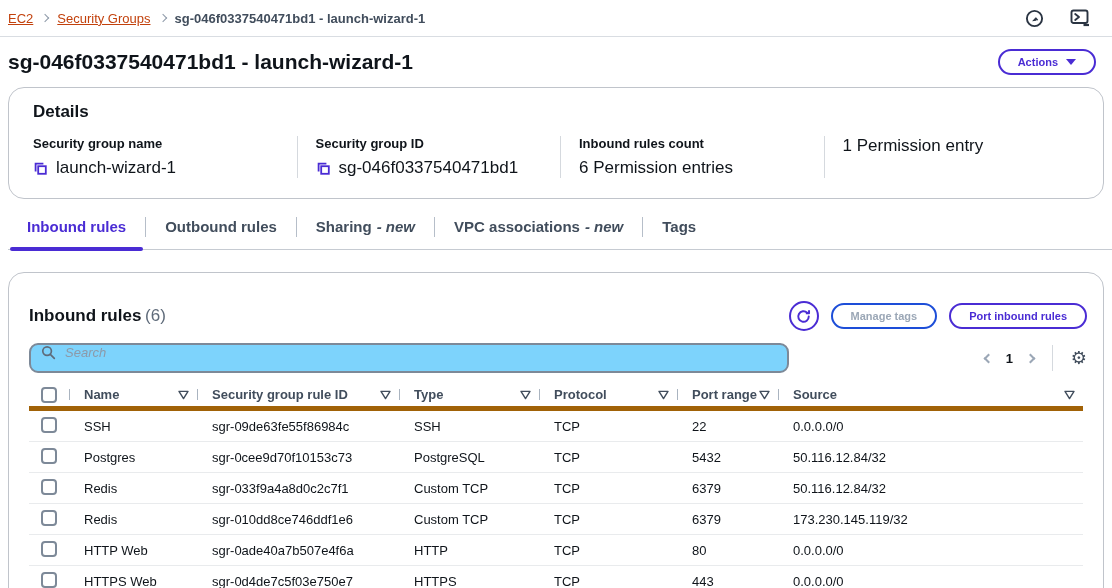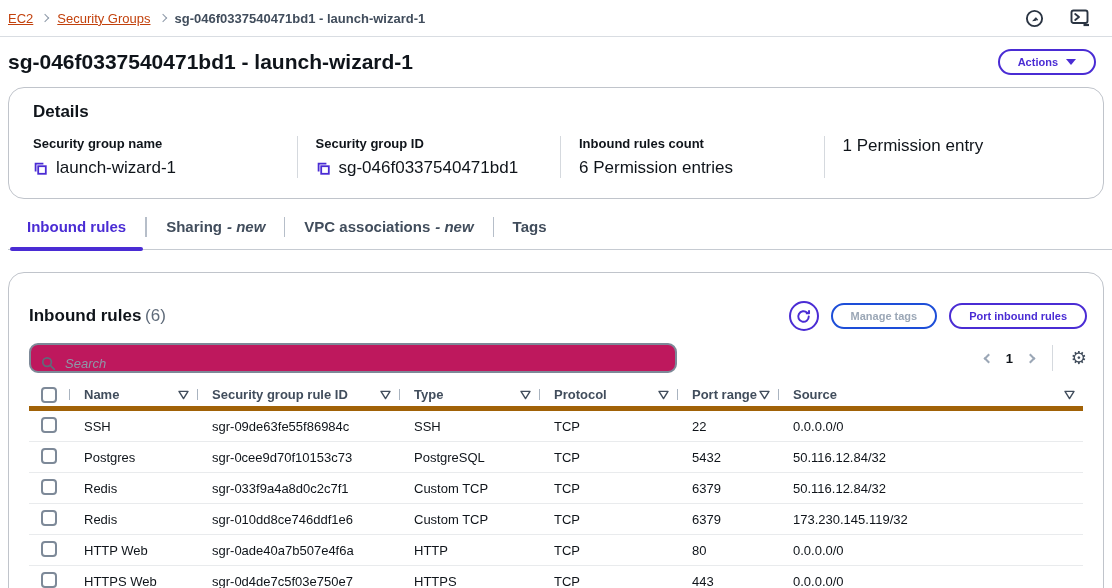--- a/index.html
+++ b/index.html
@@ -60,22 +60,22 @@
   .panel-head { display:flex; align-items:center; justify-content:space-between;
     padding:0 16px 0 20px; }
   .panel-title { font-size:17px; font-weight:bold; }
   .panel-count { font-size:17px; font-weight:normal; color:#5f6b7a; }
   .panel-actions { display:flex; align-items:center; gap:12px; }
   .refresh-btn { width:30px; height:30px; border:2px solid #4a2cd4; border-radius:50%;
     display:flex; align-items:center; justify-content:center; background:#fff; cursor:pointer; }
 
   .toolbar { display:flex; align-items:center; justify-content:space-between;
     padding:12px 16px 10px 20px; }
-  .search-box { display:flex; align-items:flex-end; gap:9px; width:648px; height:30px;
-    border:2px solid #7d8998; border-radius:9px; padding:0 10px; background:#be185d; }
+  .search-box { display:flex; align-items:flex-start; gap:9px; width:760px; height:30px;
+    border:2px solid #7d8998; border-radius:9px; padding:0 10px; background:#7dd3fc; }
   .search-box input { border:none; outline:none; flex:1; font-size:13px;
     font-family:"Liberation Sans", sans-serif; color:#0f141a; background:transparent; }
   .search-box input::placeholder { color:#8d99a8; font-style:italic; }
   .pager { display:flex; align-items:center; gap:14px; }
   .pager .pg-btn { background:none; border:none; cursor:pointer; display:flex; align-items:center; }
   .page-num { font-weight:bold; font-size:13px; color:#0f141a; }
   .pager-sep { width:1px; height:26px; background:#d5d9de; margin:0 4px; }
   .gear { font-size:18px; color:#414d5c; cursor:pointer; line-height:1;
     font-family:"DejaVu Sans", sans-serif; }
 
@@ -171,20 +171,23 @@
         </div>
     </div>
   </div>
 </div>
 
 <div class="tabs-wrap">
   <div class="tab active">
     <span>Inbound rules</span>
   </div>
   <span class="tabsep"></span>
+  <div class="tab">
+    <span>Outbound rules</span>
+  </div>
   <span class="tabsep"></span>
   <div class="tab">
     <span>Sharing</span>
     <span class="suffix">- new</span>
   </div>
   <span class="tabsep"></span>
   <div class="tab">
     <span>VPC associations</span>
     <span class="suffix">- new</span>
   </div>

